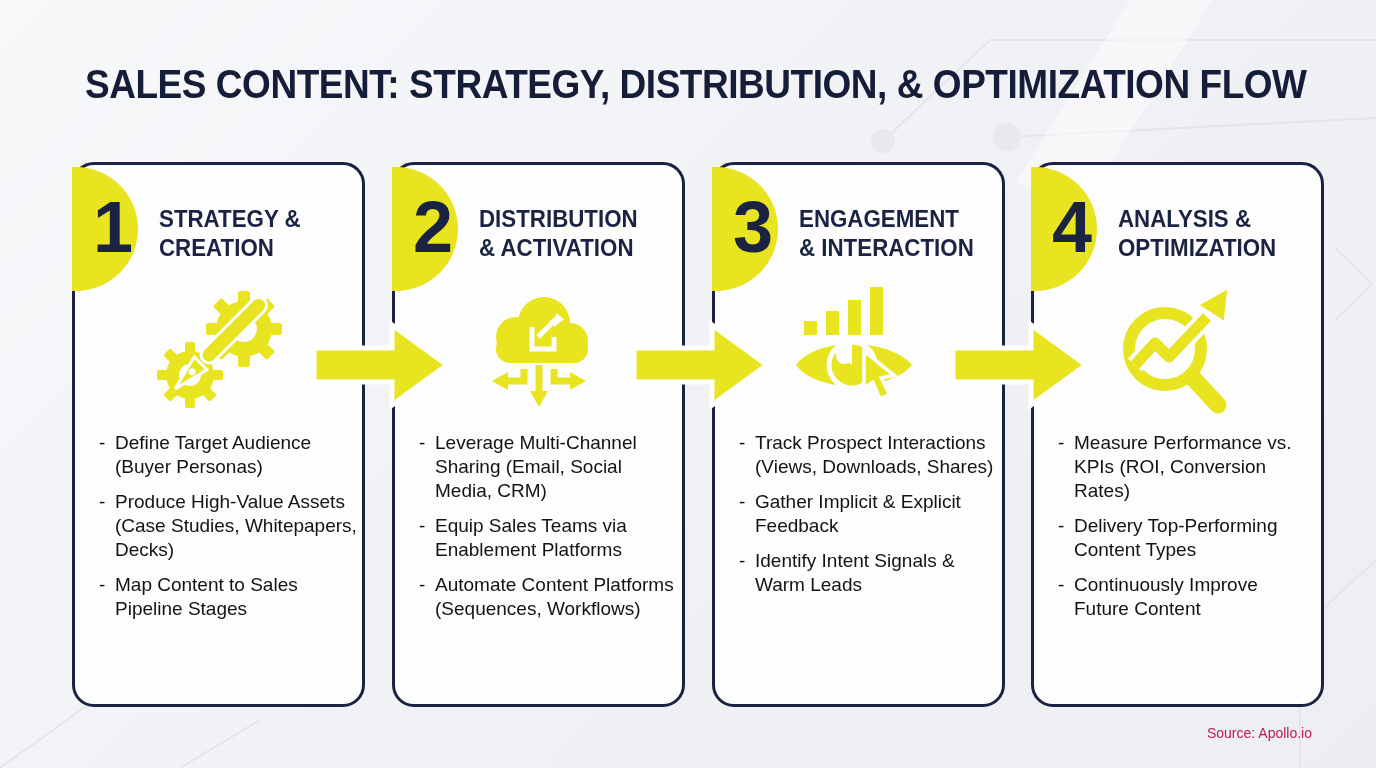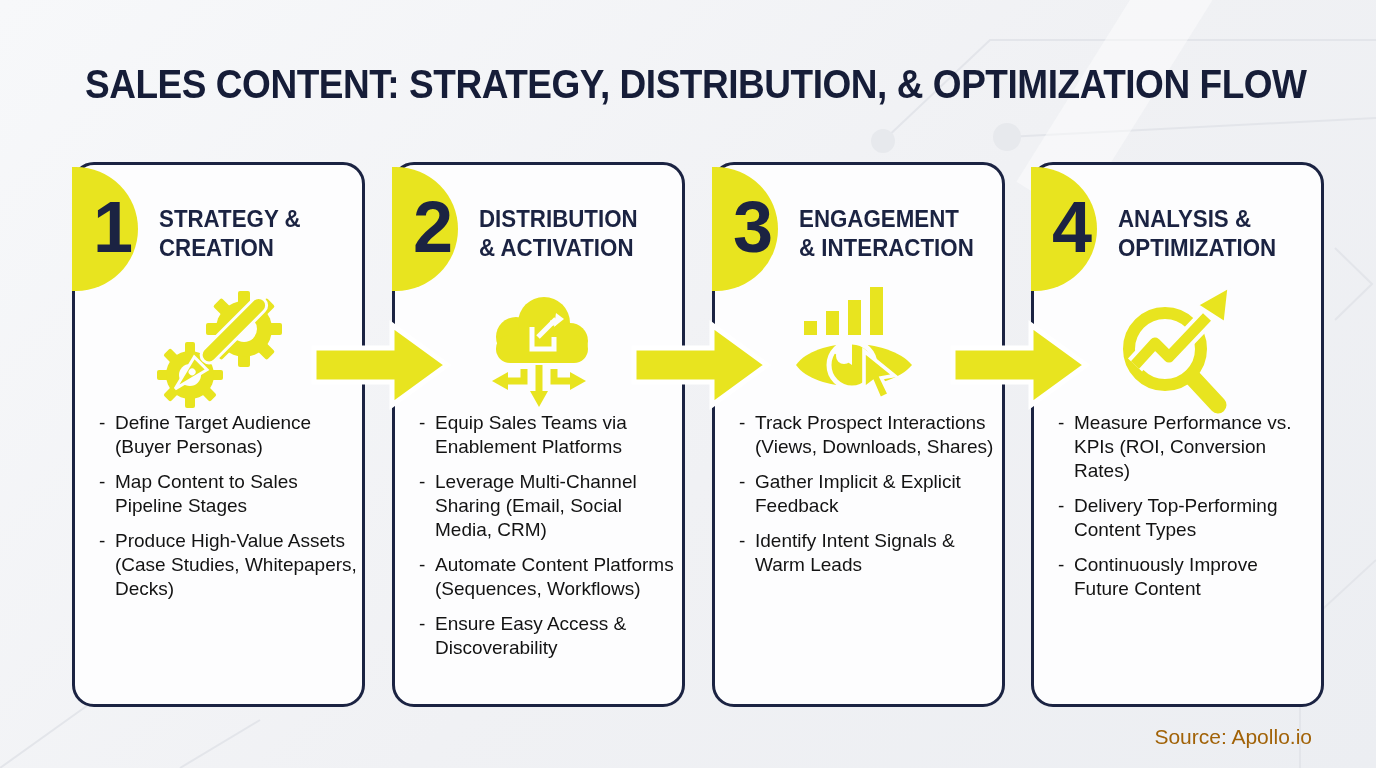--- a/index.html
+++ b/index.html
@@ -35,31 +35,31 @@
     position:absolute;left:84px;top:40px;z-index:2;
     font-size:23px;line-height:29px;font-weight:700;color:#1b2342;
     letter-spacing:0px;transform:scaleX(0.97);transform-origin:left top;
   }
   .step-title span{display:block;}
   .icon-wrap{
     position:absolute;left:50%;top:120px;transform:translateX(-50%);
     width:130px;height:130px;z-index:2;
   }
   .bullets{
-    position:absolute;left:24px;right:5px;top:246px;z-index:2;
+    position:absolute;left:24px;right:5px;top:266px;z-index:2;
     margin:0;padding:0;list-style:none;
     font-size:19px;line-height:24px;color:#131313;
   }
   .bullets li{position:relative;padding-left:16px;margin-bottom:11px;}
   .bullets li::before{content:"-";position:absolute;left:0;top:0;}
   .flow-arrow{position:absolute;top:320px;width:140px;height:90px;z-index:4;}
   .arrow1{left:311px;} .arrow2{left:631px;} .arrow3{left:950px;}
   .source-note{
     position:absolute;right:64px;top:725px;z-index:3;
-    font-size:21px;color:#a16207;
+    font-size:14px;color:#be185d;
   }
 </style>
 </head>
 <body>
 
 <div class="canvas">
 
   <svg class="bg-deco" width="1376" height="768" viewBox="0 0 1376 768">
     <g stroke="#e3e5ea" stroke-width="2" fill="none">
       <path d="M883,141 L990,40 L1376,40"></path>
@@ -122,22 +122,22 @@
           <g transform="rotate(45 65 60)">
             <rect x="57" y="-4" width="16" height="86" rx="8" stroke="#fdfdfe" stroke-width="3"></rect>
             <path d="M56,86 L65,122 L74,86 Z" stroke="#fdfdfe" stroke-width="3"></path>
             <circle cx="65" cy="98" r="3.5" fill="#fdfdfe"></circle>
           </g>
         </g>
       </svg>
     </div>
     <ul class="bullets">
       <li>Define Target Audience (Buyer Personas)</li>
+      <li>Produce High-Value Assets (Case Studies, Whitepapers, Decks)</li>
       <li>Map Content to Sales Pipeline Stages</li>
-      <li>Produce High-Value Assets (Case Studies, Whitepapers, Decks)</li>
     </ul>
   </div>
 
   <div class="card card2">
     <div class="badge-half-circle"></div>
     <div class="step-number">2</div>
     <div class="step-title">
       <span>DISTRIBUTION</span>
       <span>&amp; ACTIVATION</span>
     </div>
@@ -162,24 +162,23 @@
           <path d="M80,84 L80,96 L98,96"></path>
         </g>
         <g fill="#e8e41f">
           <path d="M56,106 L74,106 L65,122 Z"></path>
           <path d="M34,87 L34,105 L18,96 Z"></path>
           <path d="M96,87 L96,105 L112,96 Z"></path>
         </g>
       </svg>
     </div>
     <ul class="bullets">
+      <li>Leverage Multi-Channel Sharing (Email, Social Media, CRM)</li>
       <li>Equip Sales Teams via Enablement Platforms</li>
-      <li>Leverage Multi-Channel Sharing (Email, Social Media, CRM)</li>
       <li>Automate Content Platforms (Sequences, Workflows)</li>
-      <li>Ensure Easy Access &amp; Discoverability</li>
     </ul>
   </div>
 
   <div class="card card3">
     <div class="badge-half-circle"></div>
     <div class="step-number">3</div>
     <div class="step-title">
       <span>ENGAGEMENT</span>
       <span>&amp; INTERACTION</span>
     </div>

